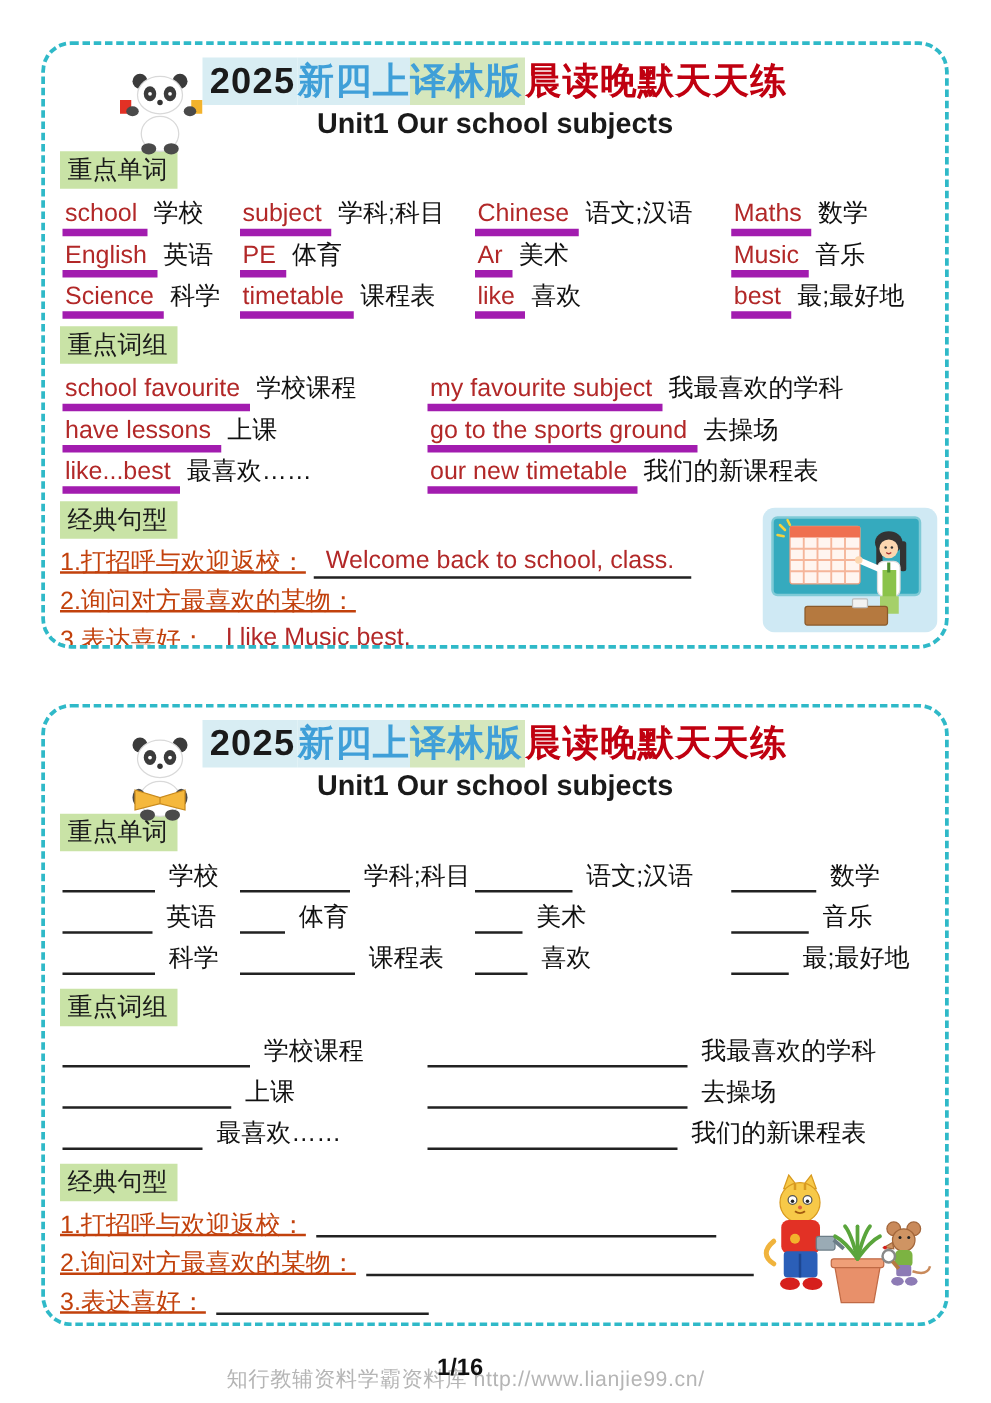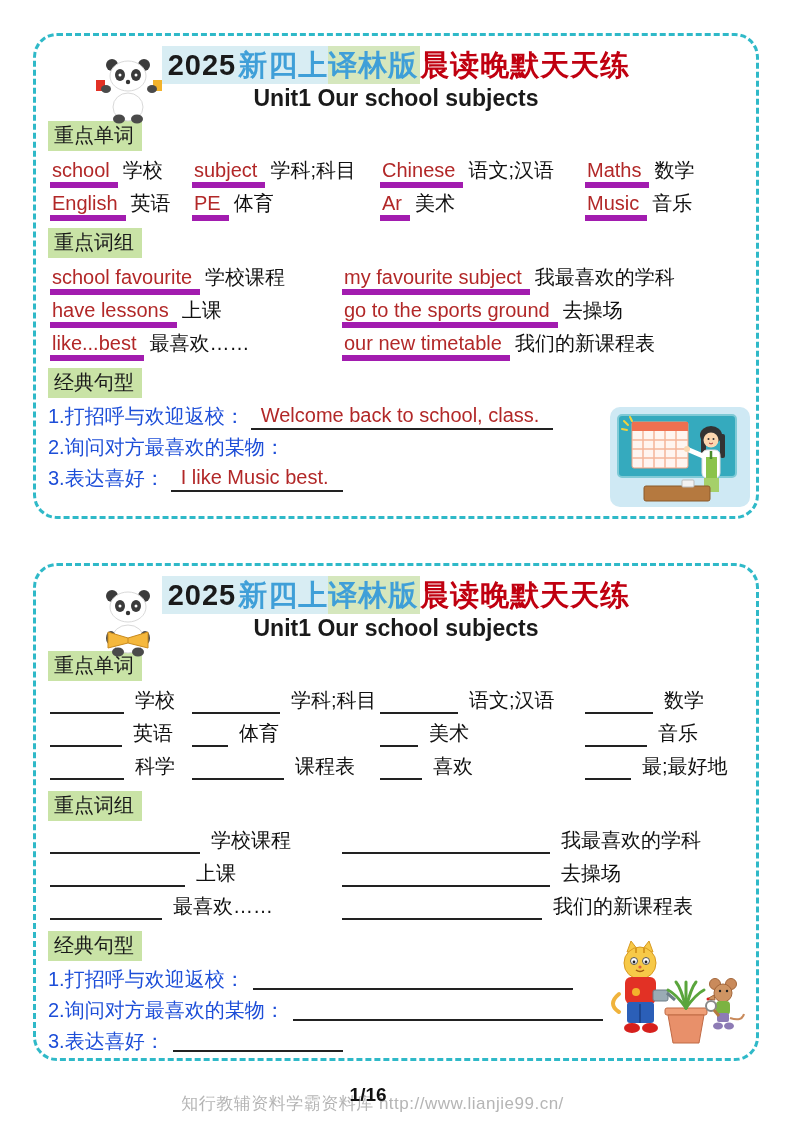--- a/index.html
+++ b/index.html
@@ -26,21 +26,21 @@
 
   .wrow { display:grid; grid-template-columns:142px 188px 205px auto;
           align-items:center; height:33px; margin-left:14px; font-size:20px; }
   .prow { display:grid; grid-template-columns:292px auto;
           align-items:center; height:33px; margin-left:14px; font-size:20px; }
   .cell { white-space:nowrap; }
   .en   { color:#b22828; border-bottom:6px solid #a21caf; padding:0 8px 1px 2px; }
   .zh   { margin-left:5px; color:#111; }
 
   .sline { display:flex; align-items:center; height:31px; margin-left:12px; font-size:20px; }
-  .prompt { white-space:nowrap; color:#1d4ed8; }
+  .prompt { white-space:nowrap; color:#c2410c;text-decoration:underline; }
   .answer { color:#b22828; border-bottom:2px solid #222; padding:0 14px 1px 10px;
             margin-left:6px; white-space:nowrap;text-align:right; }
 
   .blank { display:inline-block; border-bottom:2px solid #222; height:21px;
            margin-right:6px; vertical-align:bottom; }
 
   .illus { position:absolute; }
   #teacher-pic  { right:6px; bottom:5px; }
   #catmouse-pic { right:8px; bottom:6px; }
 
@@ -83,20 +83,26 @@
     <span class="cell"><span class="en">school</span><span class="zh">学校</span></span>
     <span class="cell"><span class="en">subject</span><span class="zh">学科;科目</span></span>
     <span class="cell"><span class="en">Chinese</span><span class="zh">语文;汉语</span></span>
     <span class="cell"><span class="en">Maths</span><span class="zh">数学</span></span>
   </div>
   <div class="wrow">
     <span class="cell"><span class="en">English</span><span class="zh">英语</span></span>
     <span class="cell"><span class="en">PE</span><span class="zh">体育</span></span>
     <span class="cell"><span class="en">Ar</span><span class="zh">美术</span></span>
     <span class="cell"><span class="en">Music</span><span class="zh">音乐</span></span>
+  </div>
+  <div class="wrow">
+    <span class="cell"><span class="en">Science</span><span class="zh">科学</span></span>
+    <span class="cell"><span class="en">timetable</span><span class="zh">课程表</span></span>
+    <span class="cell"><span class="en">like</span><span class="zh">喜欢</span></span>
+    <span class="cell"><span class="en">best</span><span class="zh">最;最好地</span></span>
   </div>
 
   <div class="label">重点词组</div>
 
   <div class="prow">
     <span class="cell"><span class="en">school favourite</span><span class="zh">学校课程</span></span>
     <span class="cell"><span class="en">my favourite subject</span><span class="zh">我最喜欢的学科</span></span>
   </div>
   <div class="prow">
     <span class="cell"><span class="en">have lessons</span><span class="zh">上课</span></span>

